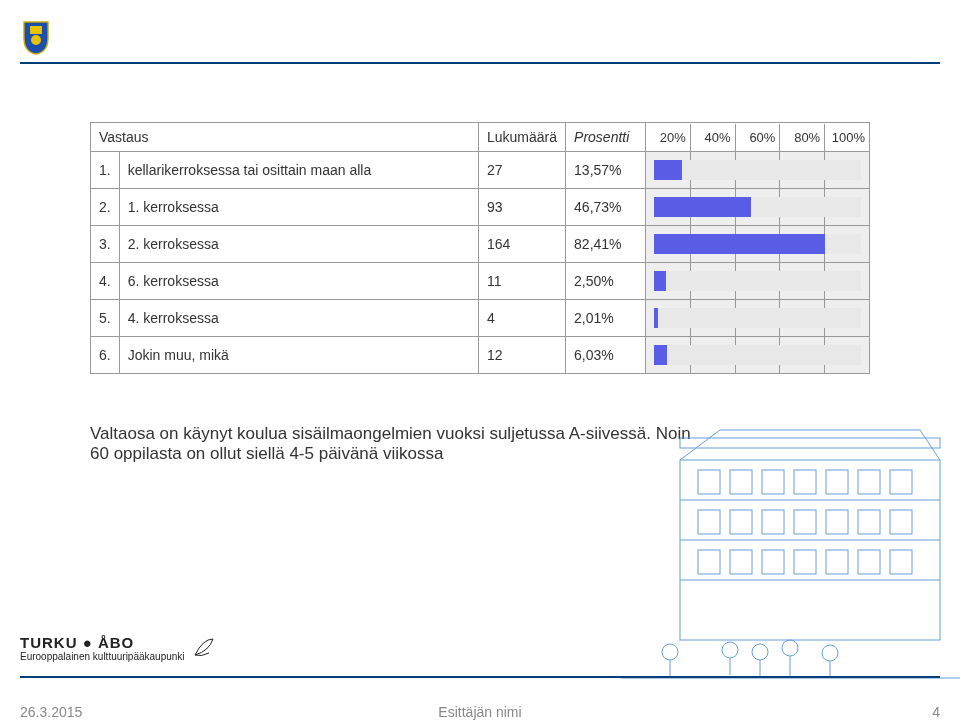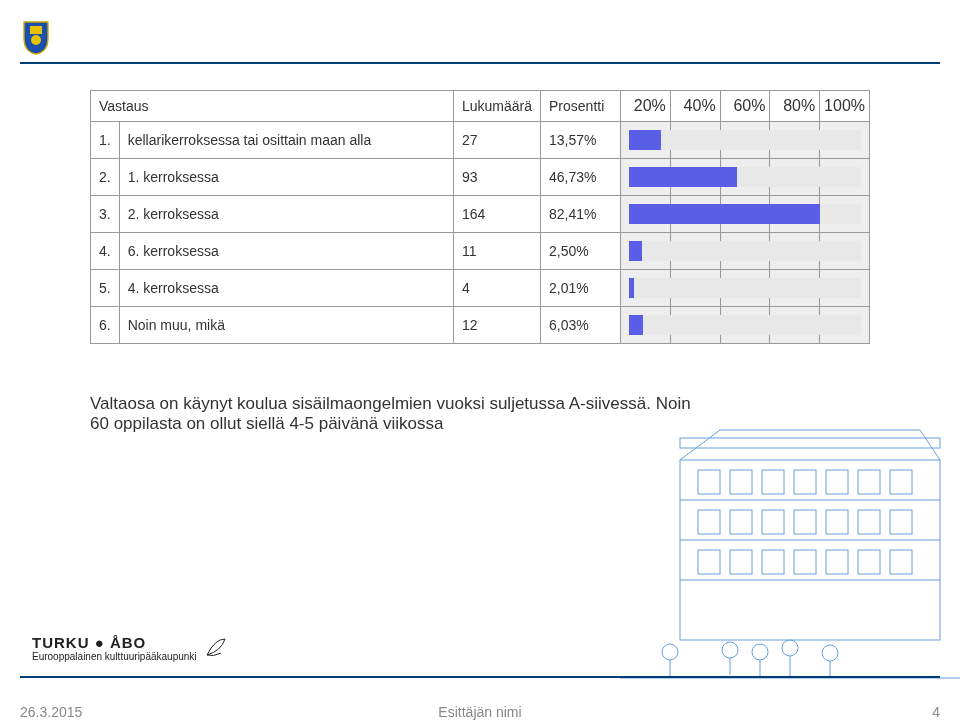--- a/index.html
+++ b/index.html
@@ -41,49 +41,50 @@
     position: absolute;
     top: 90px;
     left: 90px;
     right: 90px;
   }
   table.data {
     border-collapse: collapse;
     width: 100%;
     font-size: 14px;
     color: #333;
+    margin-top: 32px;
   }
   table.data td, table.data th {
     border: 1px solid #999;
     padding: 6px 8px;
     vertical-align: middle;
     text-align: left;
   }
   table.data th {
     font-weight: normal;
     color: #333;
   }
   .col-vastaus { width: 200px; }
   .col-luku { width: 80px; text-align: right; }
-  .col-pros { width: 80px; text-align: right; }
+  .col-pros { width: 80px; text-align: right; font-style: italic; }
   td.num { text-align: right; }
   .chart-head {
     position: relative;
     height: 100%;
     padding: 0;
   }
   .ticks {
     display: flex;
     width: 100%;
     height: 100%;
   }
   .tick {
     flex: 1;
     border-left: 1px solid #999;
-    font-size: 16px;
+    font-size: 13px;
     text-align: right;
     padding: 6px 4px 6px 0;
   }
   .tick:first-child { border-left: none; }
   .chart-cell {
     padding: 4px 0 4px 0;
     position: relative;
     background: #eee;
   }
   .chart-bg {
@@ -116,21 +117,21 @@
   .building {
     position: absolute;
     right: 0;
     bottom: 40px;
     width: 340px;
     height: 290px;
     opacity: 0.85;
   }
   .footer-logo {
     position: absolute;
-    left: 32px;
+    left: 20px;
     bottom: 58px;
     font-size: 10px;
     color: #222;
     display: flex;
     align-items: center;
     gap: 6px;
   }
   .footer-logo .big { font-size: 15px; font-weight: bold; letter-spacing: 1px; }
   .footer-rule {
     position: absolute;
@@ -270,21 +271,21 @@
               <div></div>
               <div></div>
             </div>
             <div class="bar-wrap">
               <div class="bar" style="width:2.01%"></div>
             </div>
           </td>
         </tr>
         <tr>
           <td style="width:26px">6.</td>
-          <td>Noin muu, mikä</td>
+          <td>Jokin muu, mikä</td>
           <td class="num">12</td>
           <td class="num">6,03%</td>
           <td class="chart-cell">
             <div class="chart-bg">
               <div></div>
               <div></div>
               <div></div>
               <div></div>
               <div></div>
             </div>

